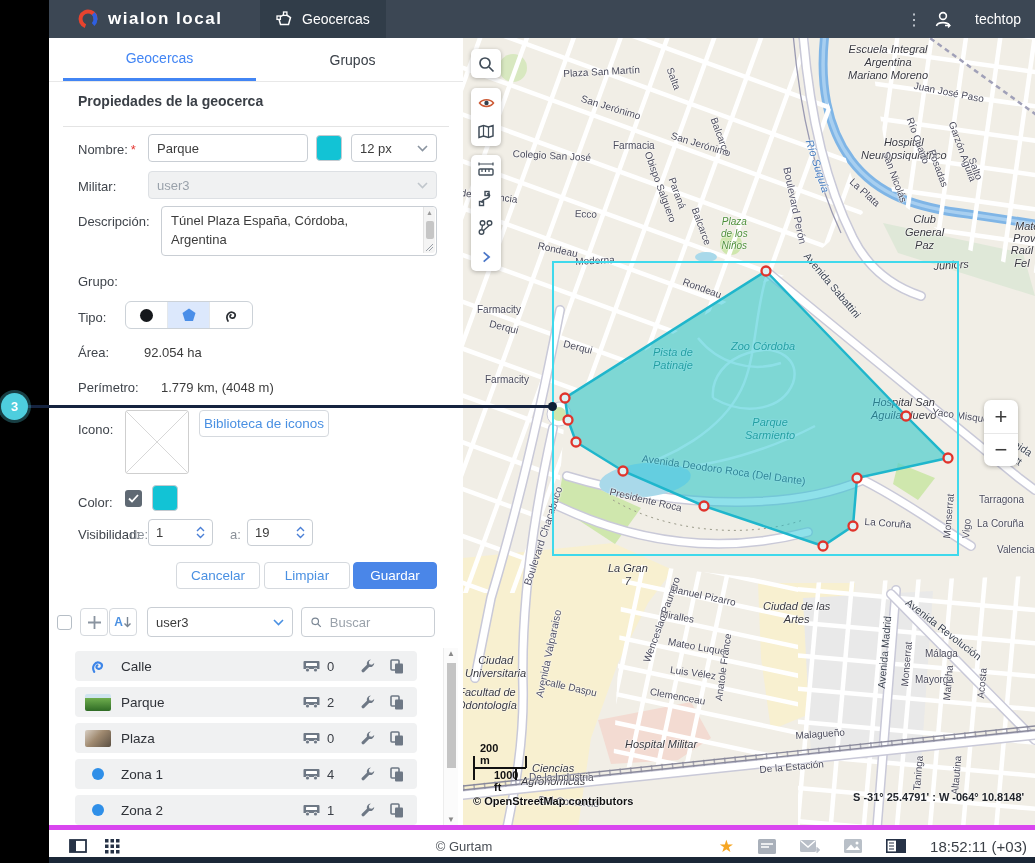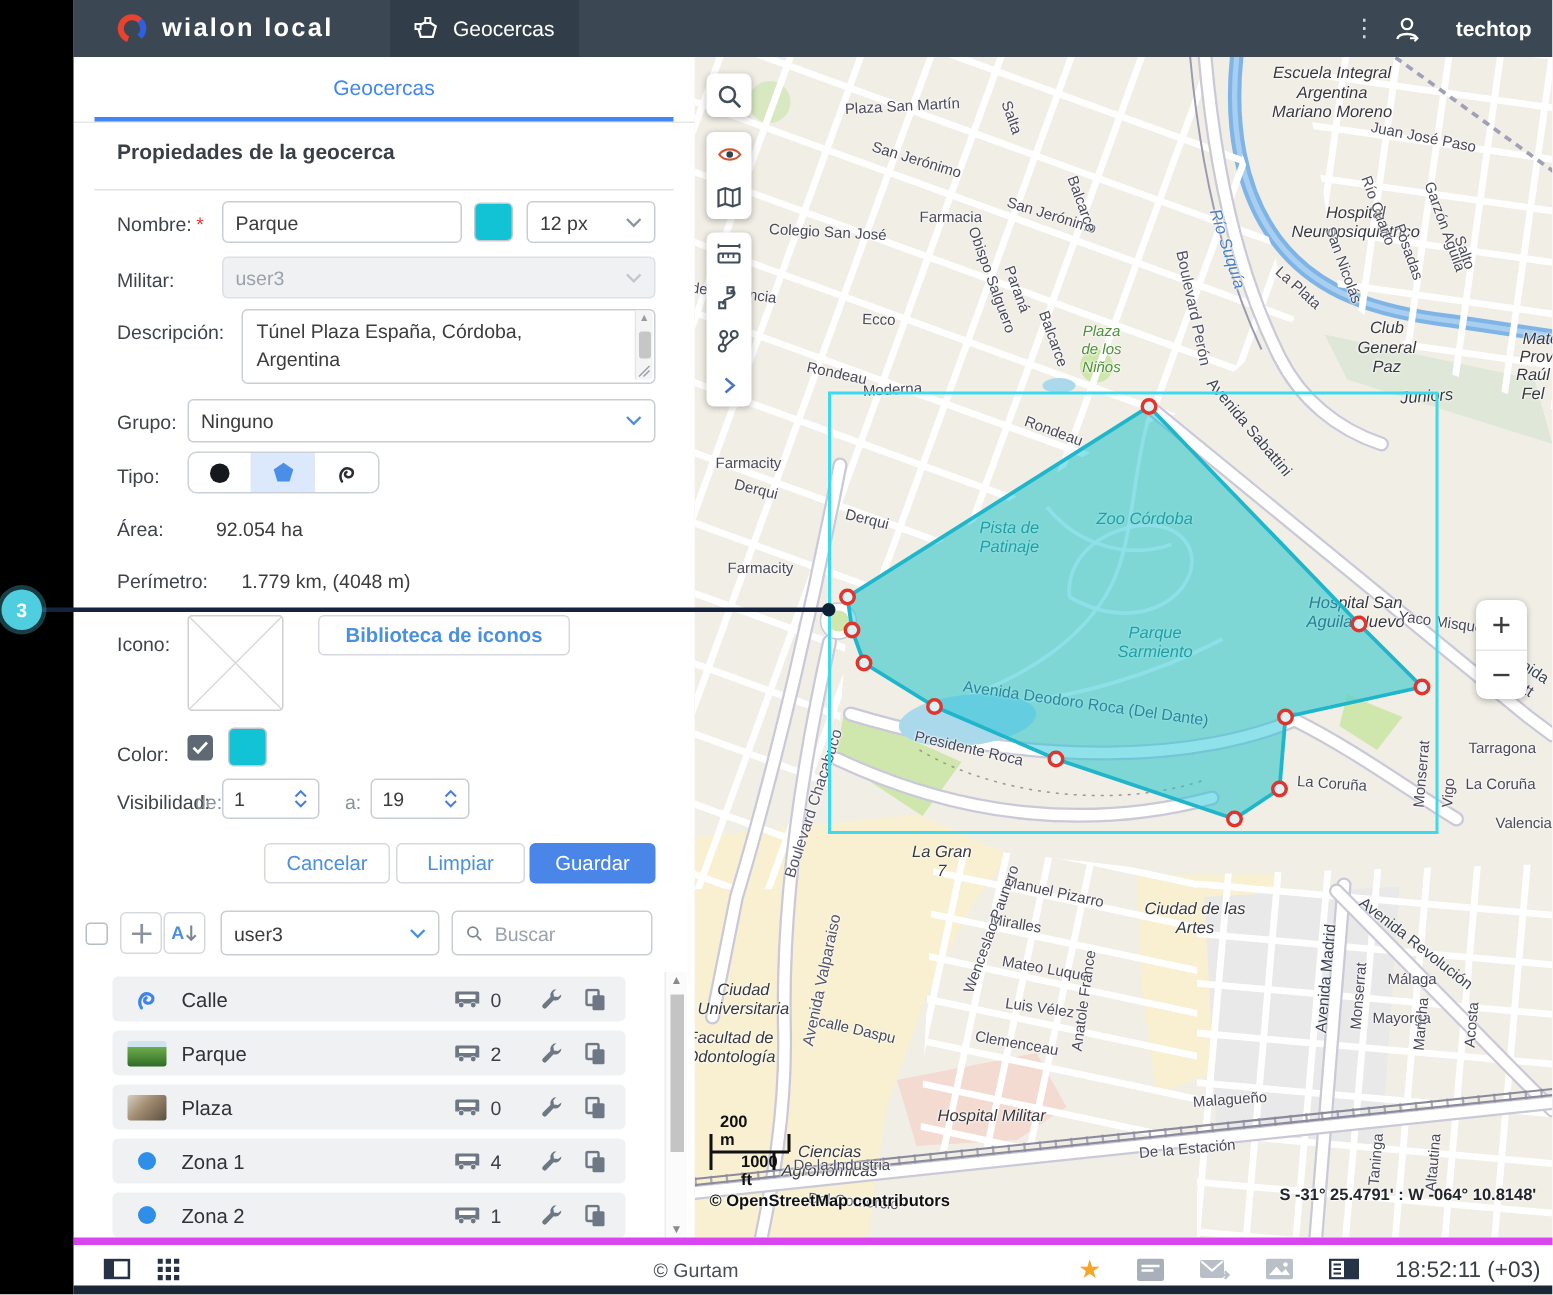--- a/index.html
+++ b/index.html
@@ -7,21 +7,21 @@
   *{box-sizing:border-box;}
   
   .black-strip{position:absolute;left:0;top:0;width:49px;height:863px;background:#000;z-index:40;}
   .topbar{position:absolute;left:49px;top:0;width:986px;height:38px;background:#3c4754;z-index:30;}
   .logo{position:absolute;left:28px;top:8px;display:flex;align-items:center;gap:9px;}
   .logo-text{color:#fff;font-size:17px;font-weight:700;letter-spacing:1.5px;}
   .app-tab{position:absolute;left:211px;top:0;height:38px;padding:0 16px;background:#313d49;
     display:flex;align-items:center;gap:9px;color:#fff;font-size:14px;}
   .tb-right{position:absolute;right:14px;top:0;height:38px;display:flex;align-items:center;gap:22px;color:#fff;}
   .kebab{color:#cfd6dd;font-size:16px;letter-spacing:0;line-height:5px;width:6px;text-align:center;}
-  .user-name{font-size:14px;color:#fff;font-weight:bold;}
+  .user-name{font-size:14px;color:#fff;}
   
   .panel{position:absolute;left:49px;top:38px;width:414px;height:787px;background:#fff;z-index:10;}
   .tabs{position:absolute;left:0;top:0;width:414px;height:44px;border-bottom:1px solid #e8e8e8;display:flex;padding:0 14px;}
   .tab{flex:1;display:flex;align-items:center;justify-content:center;font-size:14px;color:#3a4048;cursor:pointer;}
   .tab.active{color:#4285f4;border-bottom:3px solid #4285f4;}
   .sec-title{position:absolute;left:29px;top:55px;font-size:14px;font-weight:700;color:#3a3f46;}
   .divider{position:absolute;left:14px;top:88px;width:386px;height:1px;background:#e4e4e4;}
   .flabel{position:absolute;font-size:13px;color:#3f444b;}
   .req{color:#e53935;margin-left:3px;}
   .tinput{position:absolute;border:1px solid #c9ced4;border-radius:4px;font-size:13px;color:#3c3c3c;
@@ -142,20 +142,21 @@
       <path d="M2.5,16 C3.5,11.5 14.5,11.5 15.5,16" fill="none" stroke="#fff" stroke-width="1.6"></path>
       <path d="M11,15.5 h5 m-2,-2 l2,2 -2,2" stroke="#fff" stroke-width="1.3" fill="none"></path>
     </svg>
     <span class="user-name">techtop</span>
   </div>
 </div>
 
 <div class="panel">
   <div class="tabs">
     <div class="tab active">Geocercas</div>
+    <div class="tab">Grupos</div>
   </div>
   <div class="sec-title">Propiedades de la geocerca</div>
   <div class="divider"></div>
 
   <div class="flabel" style="left:29px;top:104px;">
     <span>Nombre:</span><span class="req">*</span>
   </div>
   <input class="tinput" style="left: 99px; top: 96px; width: 160px; height: 28px;" value="Parque">
   <div class="swatch" style="left:267px;top:97px;"></div>
   <div class="sel" style="left:302px;top:96px;width:86px;height:28px;">
@@ -178,26 +179,20 @@
 Argentina</div>
   <div class="desc-sb" style="left:374px;top:169px;">
     <span class="up">▲</span>
       <span class="thumb"></span>
     <svg class="rz" width="10" height="10" viewBox="0 0 10 10">
       <path d="M2,9 L9,2 M5,9 L9,5" stroke="#9aa0a8" stroke-width="1"></path>
       </svg>
   </div>
 
   <div class="flabel" style="left:29px;top:236px;">Grupo:</div>
-  <div class="sel" style="left:76px;top:228px;width:312px;height:29px;">
-    <span>Ninguno</span>
-    <svg width="11" height="7" viewBox="0 0 11 7">
-        <path d="M1,1 L5.5,5.5 L10,1" stroke="#4a90e2" stroke-width="1.6" fill="none"></path>
-      </svg>
-  </div>
 
   <div class="flabel" style="left:29px;top:272px;">Tipo:</div>
   <div class="segmented" style="left:76px;top:263px;">
     <div class="segcell">
         <span class="blackdot"></span>
       </div>
     <div class="segcell active">
       <svg width="14" height="14" viewBox="0 0 14 14">
         <polygon points="7,0.5 13.5,5 11,13 3,13 0.5,5" fill="#4a8ee8"></polygon>
         </svg>
@@ -214,21 +209,21 @@
 
   <div class="flabel" style="left:29px;top:342px;">Perímetro:</div>
   <div class="fvalue" style="left:112px;top:342px;">1.779 km, (4048 m)</div>
 
   <div class="flabel" style="left:29px;top:384px;">Icono:</div>
   <div class="iconbox" style="left:76px;top:372px;">
     <svg width="62" height="62" viewBox="0 0 62 62">
       <path d="M0,0 L62,62 M62,0 L0,62" stroke="#d8d8d8" stroke-width="1"></path>
       </svg>
   </div>
-  <div class="libbtn" style="left:163px;top:372px;width:168px;height:27px;font-weight:bold;">Biblioteca de iconos</div>
+  <div class="libbtn" style="left:150px;top:372px;width:130px;height:27px;">Biblioteca de iconos</div>
 
   <div class="flabel" style="left:29px;top:457px;">Color:</div>
   <div class="cbx" style="left:76px;top:452px;">
     <svg width="11" height="9" viewBox="0 0 11 9">
       <path d="M1,4.5 L4,7.5 L10,1" stroke="#fff" stroke-width="1.8" fill="none"></path>
       </svg>
   </div>
   <div class="swatch" style="left:103px;top:447px;"></div>
 
   <div class="flabel" style="left:29px;top:489px;">Visibilidad:</div>

